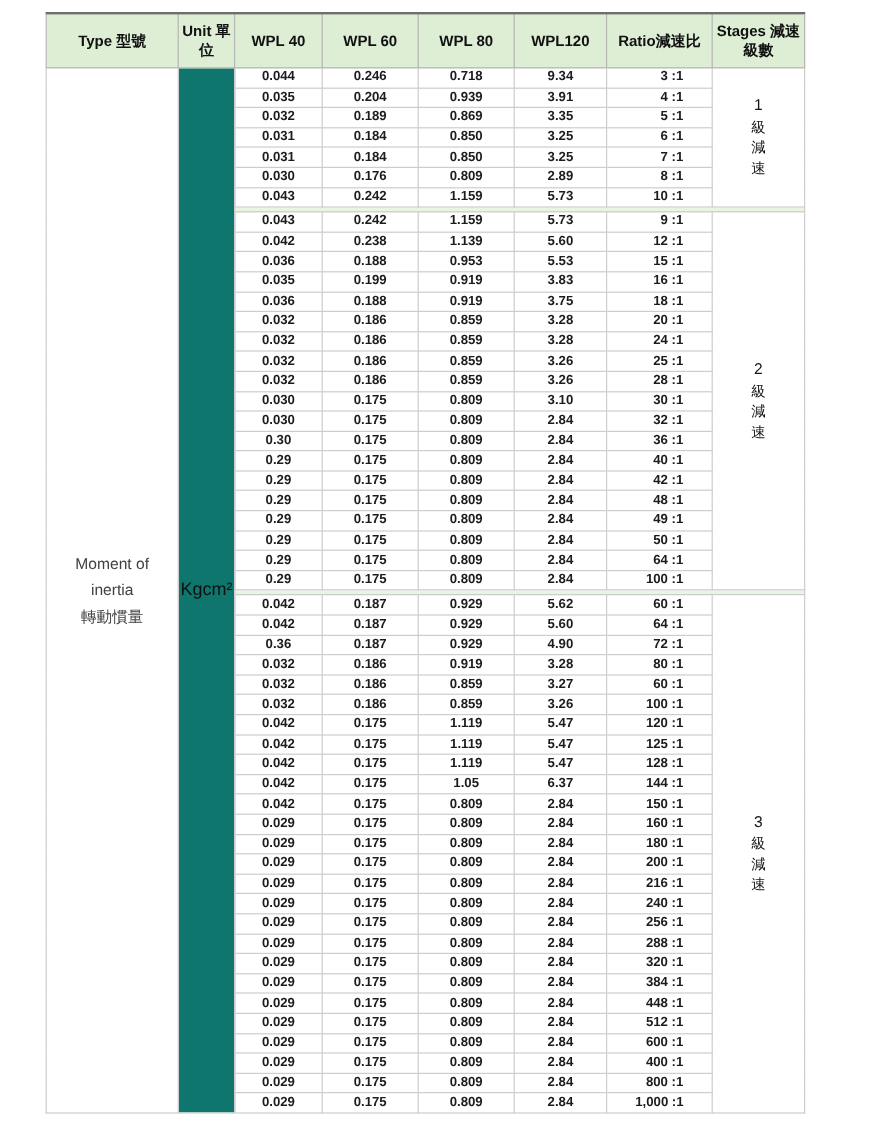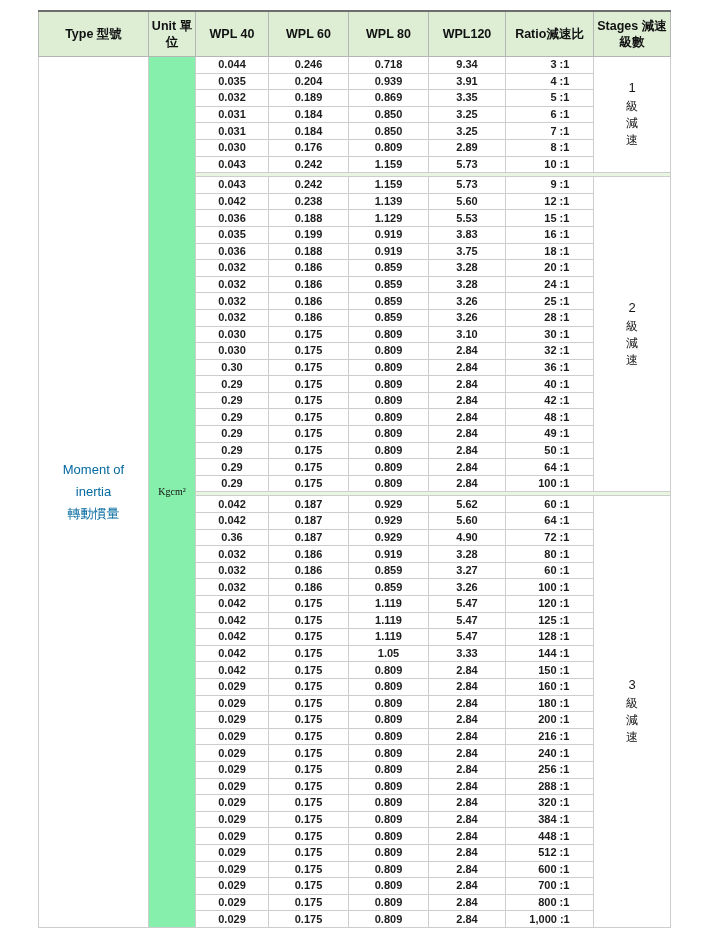--- a/index.html
+++ b/index.html
@@ -7,22 +7,22 @@
   .page{position:relative;width:726px;height:945px;background:#fff;overflow:hidden;}
   table.spec{position:absolute;left:38px;top:10px;width:632px;border-collapse:collapse;table-layout:fixed;
              border:1px solid #9a9a9a;border-top:2px solid #6e6e6e;}
   th{background:#ddeed5;border:1px solid #b5b5b5;font-size:12.5px;font-weight:700;color:#111;
      text-align:center;vertical-align:middle;height:44px;padding:0 2px;line-height:1.3;}
   td{border:1px solid #cdcdcd;text-align:center;vertical-align:middle;padding:0;}
   td.num{font-size:11px;font-weight:700;height:15.6px;line-height:15px;color:#1c1c1c;}
   td.ratio{white-space:pre;}
   td.ratio .rn{display:inline-block;min-width:27px;text-align:right;margin-right:3px;}
   td.ratio .rs{display:inline-block;}
-  td.type-cell{font-size:13px;line-height:22px;color:#0369a1;background:#fff;}
-  td.unit-cell{font-size:10px;color:#101010;background:#86efac;font-family:Liberation Serif, serif;}
+  td.type-cell{font-size:13px;line-height:22px;color:#404040;background:#fff;}
+  td.unit-cell{font-size:15px;color:#101010;background:#0f766e;}
   td.stage-cell{font-size:12.5px;color:#161616;background:#fff;}
   .stage-num{font-size:13px;margin-bottom:3px;}
   .stage-chars{font-size:12px;line-height:17px;}
   tr.sep-row td.sep{background:#e8f5e0;height:3px;padding:0;border-left:1px solid #cdcdcd;}
 </style>
 </head>
 <body>
 
 <div class="page">
   <table class="spec">
@@ -125,21 +125,21 @@
         <tr>
           <td class="num">0.042</td>
           <td class="num">0.238</td>
           <td class="num">1.139</td>
           <td class="num">5.60</td>
           <td class="num ratio"><span class="rn">12</span><span class="rs">:1</span></td>
         </tr>
         <tr>
           <td class="num">0.036</td>
           <td class="num">0.188</td>
-          <td class="num">1.129</td>
+          <td class="num">0.953</td>
           <td class="num">5.53</td>
           <td class="num ratio"><span class="rn">15</span><span class="rs">:1</span></td>
         </tr>
         <tr>
           <td class="num">0.035</td>
           <td class="num">0.199</td>
           <td class="num">0.919</td>
           <td class="num">3.83</td>
           <td class="num ratio"><span class="rn">16</span><span class="rs">:1</span></td>
         </tr>
@@ -315,21 +315,21 @@
           <td class="num">0.042</td>
           <td class="num">0.175</td>
           <td class="num">1.119</td>
           <td class="num">5.47</td>
           <td class="num ratio"><span class="rn">128</span><span class="rs">:1</span></td>
         </tr>
         <tr>
           <td class="num">0.042</td>
           <td class="num">0.175</td>
           <td class="num">1.05</td>
-          <td class="num">3.33</td>
+          <td class="num">6.37</td>
           <td class="num ratio"><span class="rn">144</span><span class="rs">:1</span></td>
         </tr>
         <tr>
           <td class="num">0.042</td>
           <td class="num">0.175</td>
           <td class="num">0.809</td>
           <td class="num">2.84</td>
           <td class="num ratio"><span class="rn">150</span><span class="rs">:1</span></td>
         </tr>
         <tr>
@@ -414,21 +414,21 @@
           <td class="num">0.175</td>
           <td class="num">0.809</td>
           <td class="num">2.84</td>
           <td class="num ratio"><span class="rn">600</span><span class="rs">:1</span></td>
         </tr>
         <tr>
           <td class="num">0.029</td>
           <td class="num">0.175</td>
           <td class="num">0.809</td>
           <td class="num">2.84</td>
-          <td class="num ratio"><span class="rn">700</span><span class="rs">:1</span></td>
+          <td class="num ratio"><span class="rn">400</span><span class="rs">:1</span></td>
         </tr>
         <tr>
           <td class="num">0.029</td>
           <td class="num">0.175</td>
           <td class="num">0.809</td>
           <td class="num">2.84</td>
           <td class="num ratio"><span class="rn">800</span><span class="rs">:1</span></td>
         </tr>
         <tr>
           <td class="num">0.029</td>

